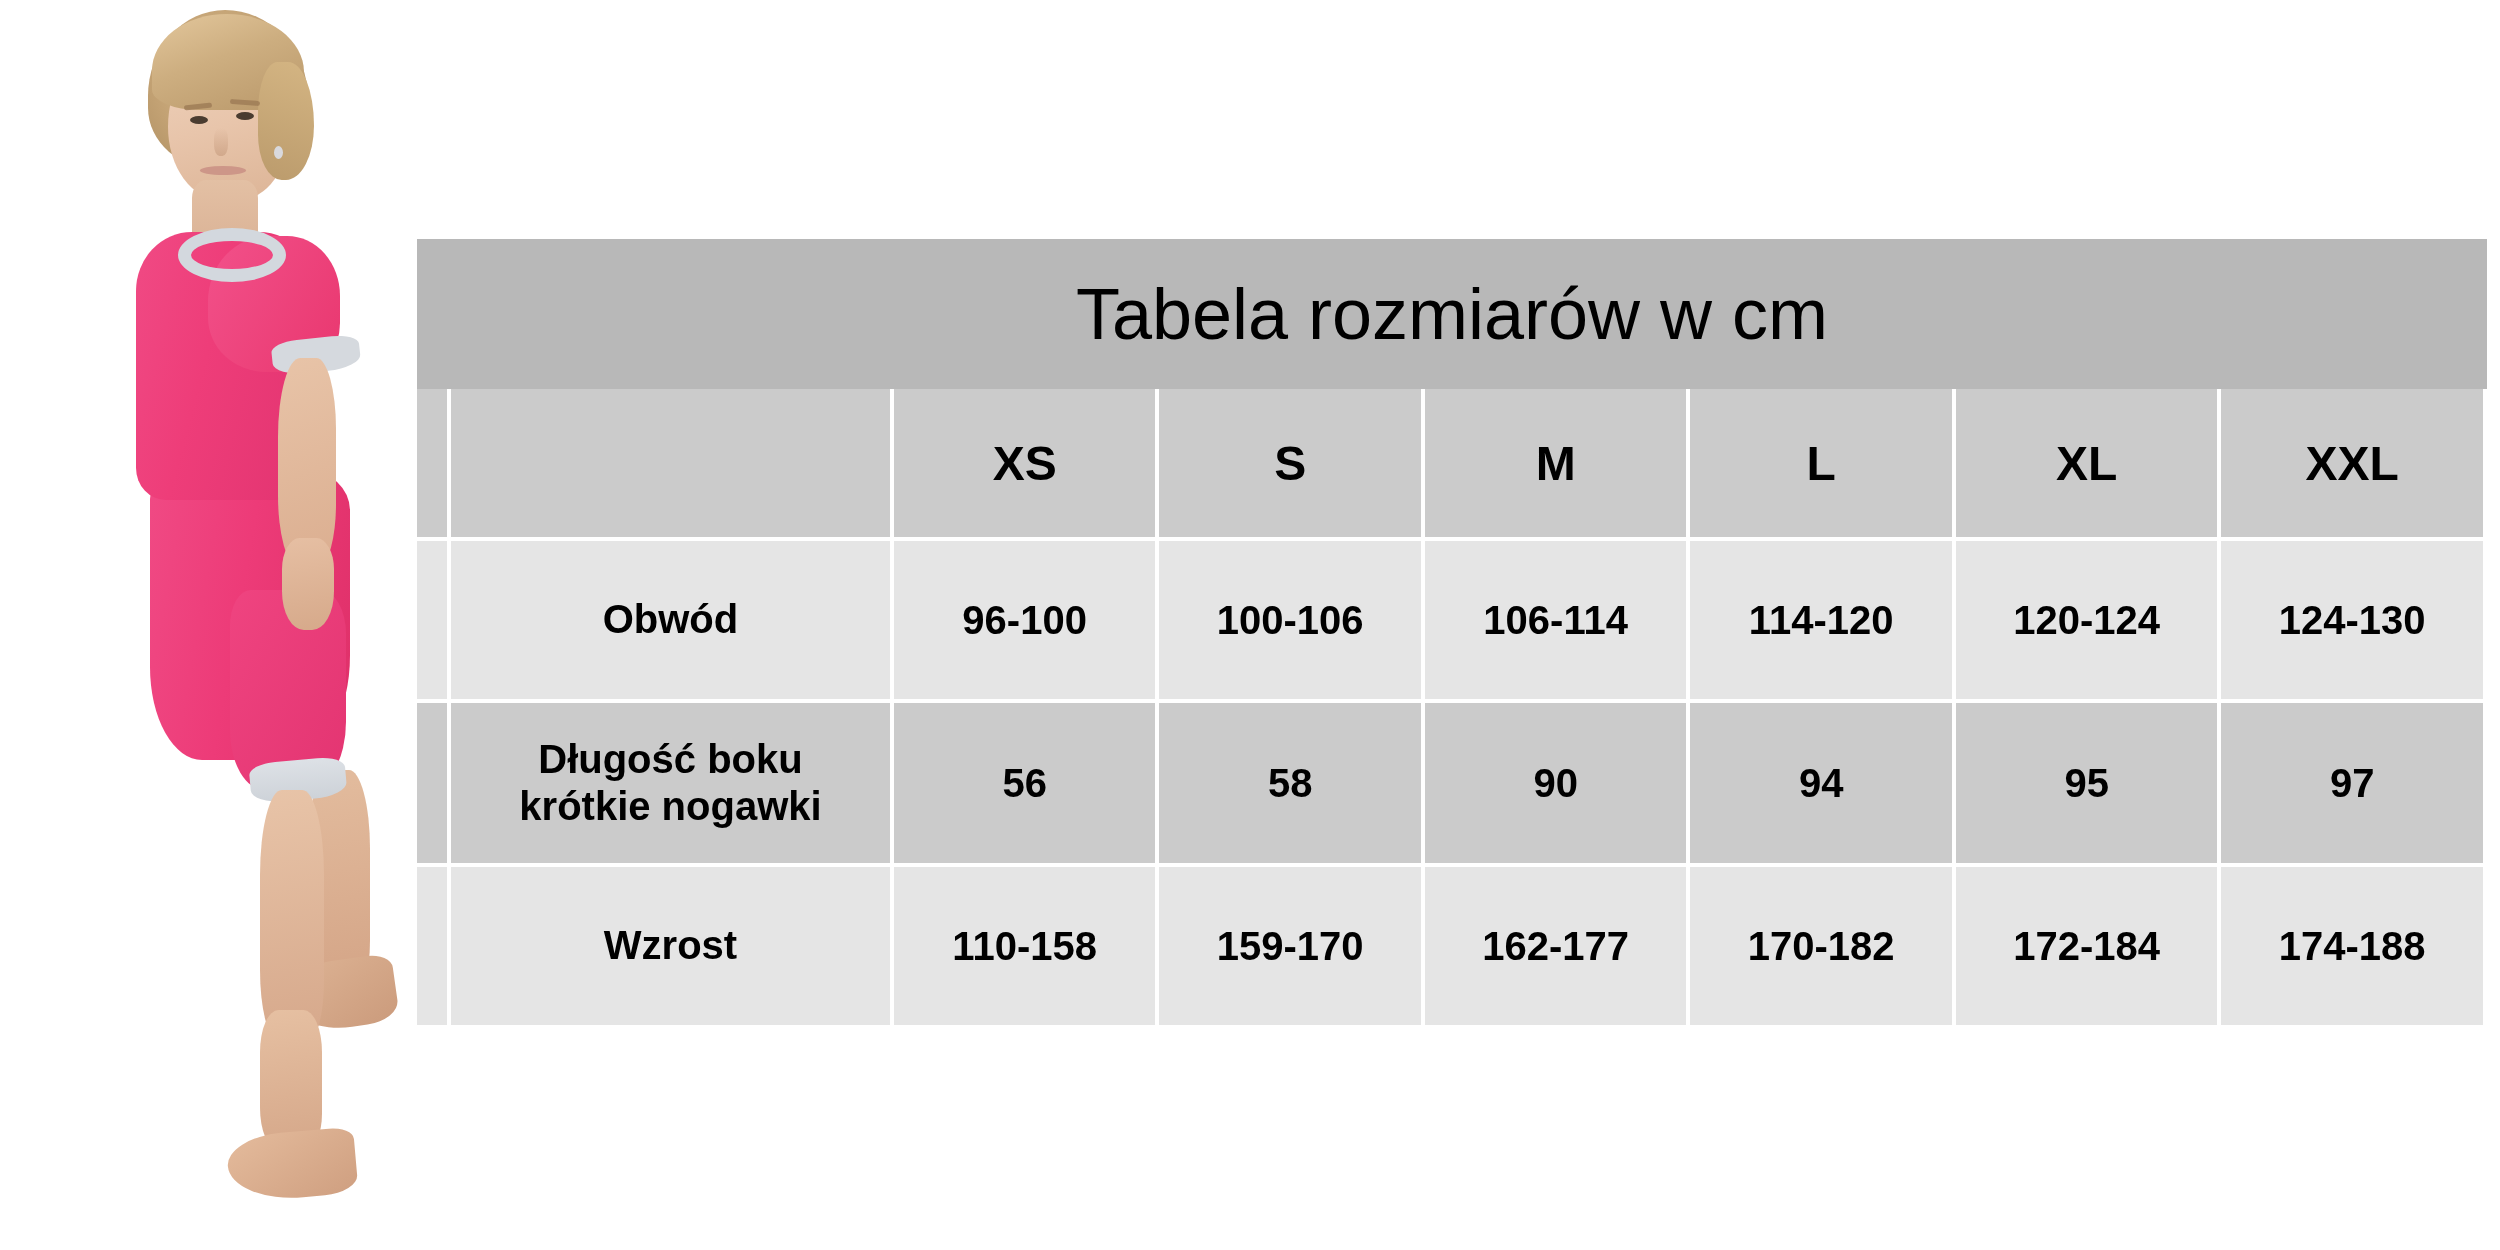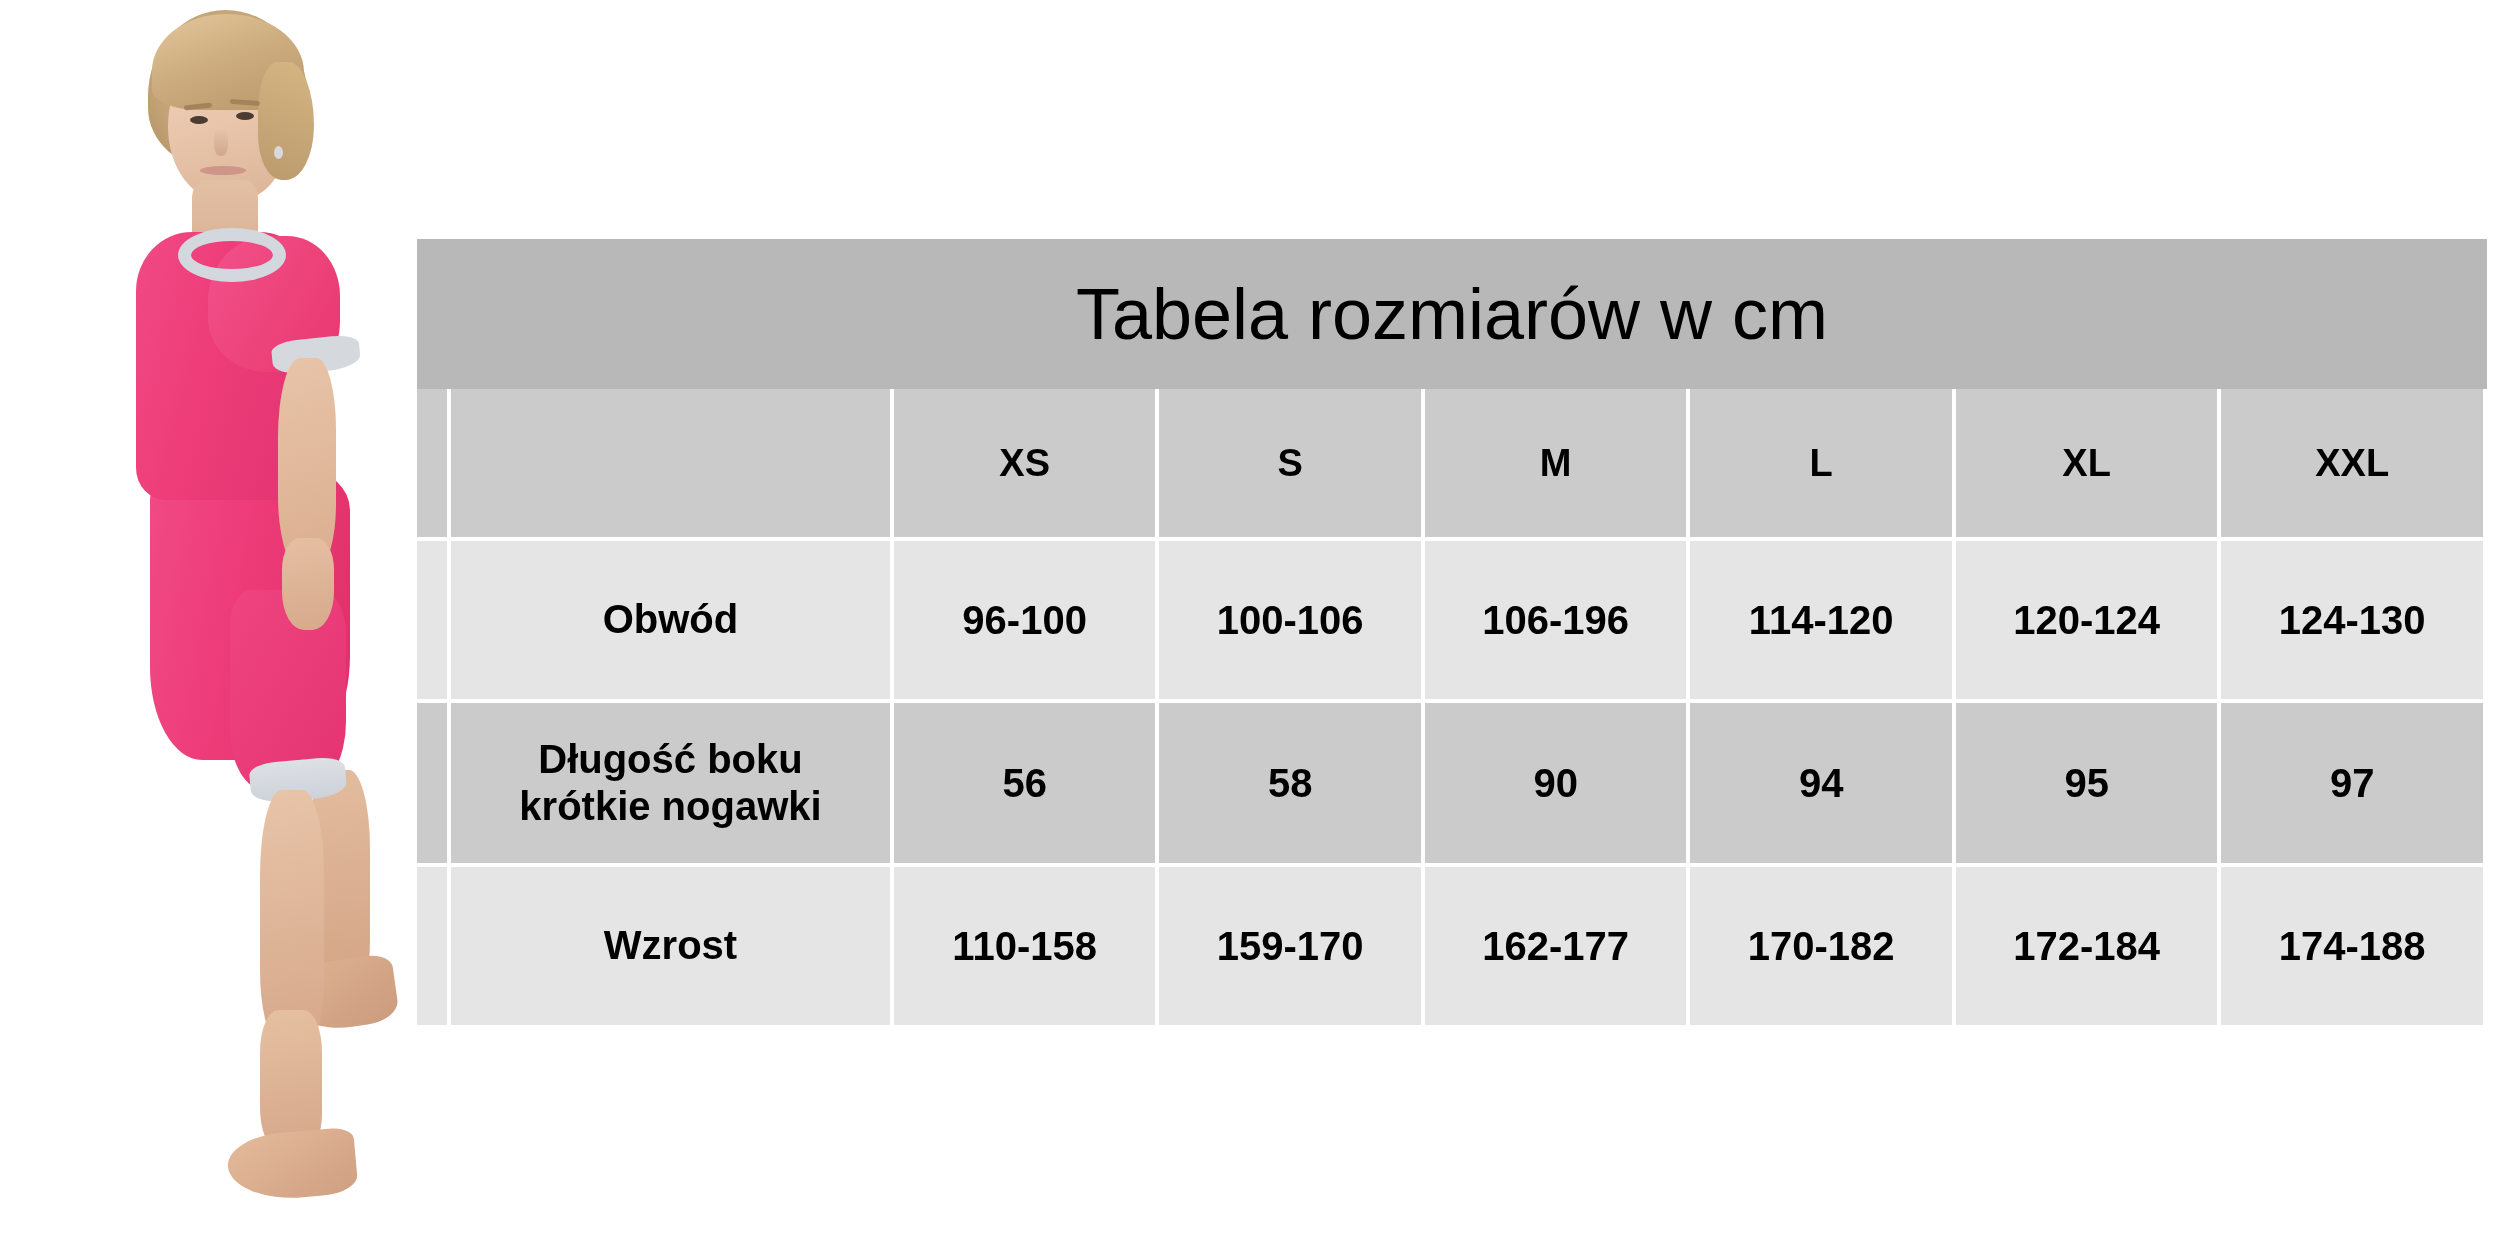--- a/index.html
+++ b/index.html
@@ -175,21 +175,21 @@
     border-right: none !important;
     border-bottom: none !important;
   }
   .row-dark td { background: #cbcbcb; }
   .row-light td { background: #e5e5e5; margin-top: 40px; }
 
   .col-spacer { width: 34px; }
   .col-label  { width: 442px; }
   .col-size   { width: 265px; }
 
-  tr.header-row td { height: 148px; font-size: 38px; font-weight: bold; margin-top: 9px; }
+  tr.header-row td { height: 148px; font-size: 48px; font-weight: bold; margin-top: 9px; }
   tr.data-row td   { height: 158px; font-size: 40px; font-weight: bold; }
   tr.data-row.tall td { height: 160px; }
 
   .label-cell { font-size: 40px; font-weight: bold; line-height: 1.18; }
   .spacer-cell { border-right: 4px solid #ffffff; }
   .empty-head { }
 </style>
 </head>
 <body>
 
@@ -250,21 +250,21 @@
         <td>L</td>
         <td>XL</td>
         <td>XXL</td>
       </tr>
 
       <tr class="row-light data-row">
         <td class="spacer-cell"></td>
         <td class="label-cell">Obwód</td>
         <td>96-100</td>
         <td>100-106</td>
-        <td>106-196</td>
+        <td>106-114</td>
         <td>114-120</td>
         <td>120-124</td>
         <td>124-130</td>
       </tr>
 
       <tr class="row-dark data-row tall">
         <td class="spacer-cell"></td>
         <td class="label-cell">
           <span>Długość boku</span><br>
           <span>krótkie nogawki</span>

